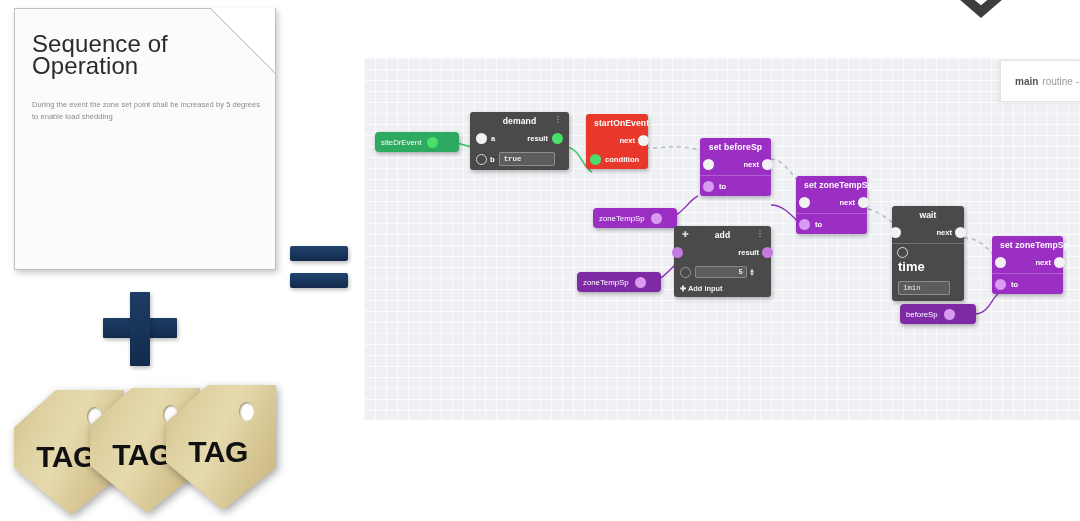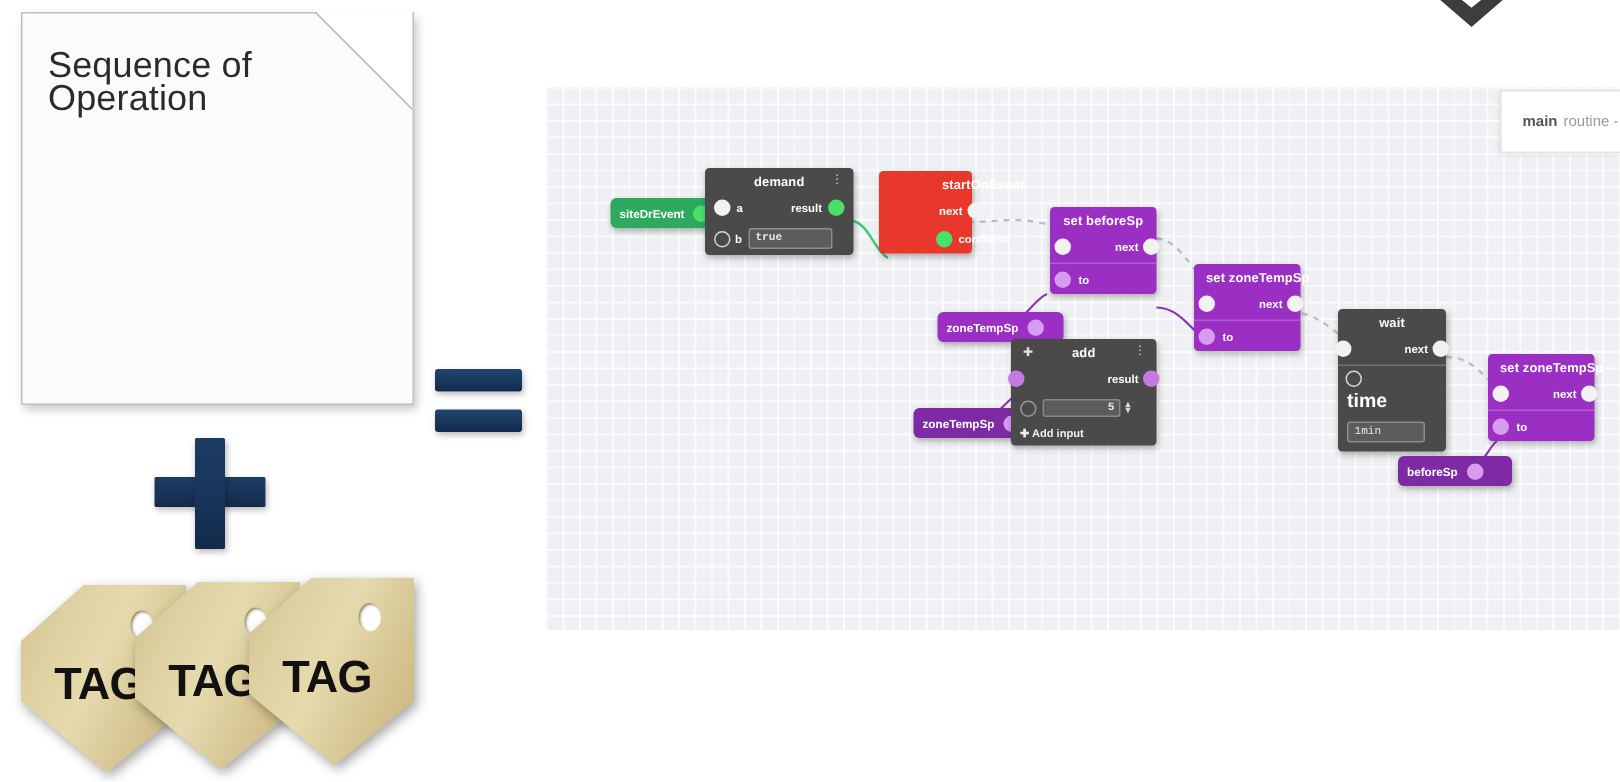--- a/index.html
+++ b/index.html
@@ -136,29 +136,29 @@
   .port{width:11px;height:11px;border-radius:50%;display:inline-block;flex:0 0 auto;}
   .port.white{background:#f2f2f2;}
   .port.hollow{background:transparent;border:1.6px solid #d8d8d8;box-sizing:border-box;}
   .port.green{background:#49e06a;}
   .port.purple{background:#c47ae0;}
   .port.lpurple{background:#d79bef;}
   .spacer{flex:1;}
 
   .node-dark{background:#4a4a4a;}
   .node-green{background:#2ea960;}
-  .node-red{background:#e8372b;padding-left:34px;}
+  .node-red{background:#e8372b;}
   .node-purple{background:#9b2fc4;}
   .node-purple-dk{background:#7e2aa5;}
 
   
   .pill{
     position:absolute;border-radius:4px;box-shadow:1px 2px 4px rgba(0,0,0,.3);
     display:flex;align-items:center;gap:6px;padding:0 6px;height:20px;
-    font-size:7.8px;font-weight:bold;color:#ffffff;white-space:nowrap;margin-left:32px;
+    font-size:7.8px;font-weight:normal;color:#ffffff;white-space:nowrap;
   }
 
   
   .field{
     background:rgba(255,255,255,.10);
     border:1px solid rgba(255,255,255,.30);
     border-radius:2px;font-family:"Liberation Mono",monospace;
     font-size:7.4px;color:#e9e9e9;padding:1px 4px;line-height:10px;
   }
   .numfield{
@@ -178,20 +178,21 @@
 </head>
 <body>
 
 <div id="doc-card">
   <div id="doc-fold"></div>
   <svg id="doc-fold-line" viewBox="0 0 66 66">
     <line x1="0" y1="0" x2="65" y2="65" stroke="#b4b4b4" stroke-width="1"></line>
   </svg>
   <div id="doc-title">Sequence of Operation</div>
   <div id="doc-body">
+    <p>During the event the zone set point shall be increased by 5 degrees to enable load shedding</p>
   </div>
 </div>
 
 <div id="plus-sign">
   <div class="bar h"></div>
   <div class="bar v"></div>
 </div>
 
 <div id="equals-sign">
   <div class="bar top"></div>

